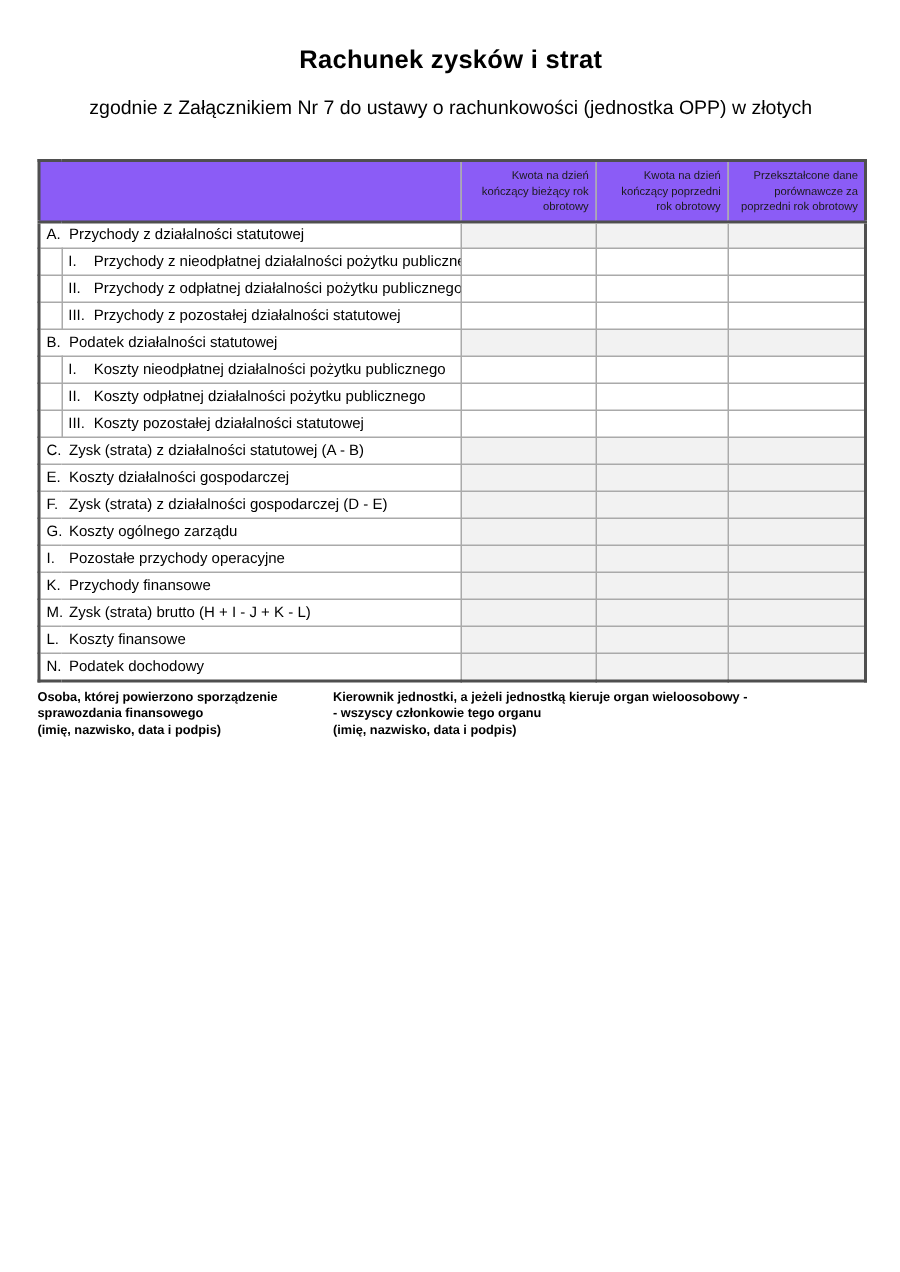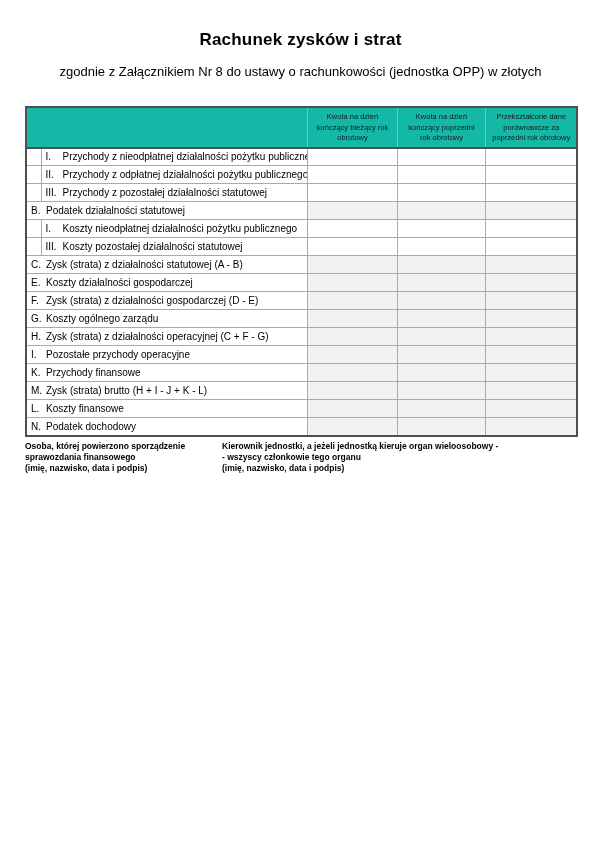--- a/index.html
+++ b/index.html
@@ -36,24 +36,24 @@
   .pl-table col.c-label  { width: 266px; }
   .pl-table col.c-v1     { width: 90px; }
   .pl-table col.c-v2     { width: 88px; }
   .pl-table col.c-v3     { width: 92px; }
 
   .pl-table th, .pl-table td {
     border: 1px solid #aaaaaa;
     font-weight: normal;
   }
   .pl-table thead th {
-    background: #14b8a6;
+    background: #8b5cf6;
     font-size: 7.5px;
     line-height: 1.4;
-    text-align: center;
+    text-align: right;
     vertical-align: top;
     padding: 4px 4px 3px 5px;
     height: 36px;
     color: #1a1a1a;
     border-bottom: 2px solid #4f4f4f;
   }
   .pl-table tbody td {
     height: 18px;
     font-size: 10px;
     vertical-align: middle;
@@ -81,40 +81,46 @@
   }
   .sig-left { width: 197px; flex: 0 0 197px; }
   .sig-right { flex: 1; }
 </style>
 </head>
 <body>
 
 <div class="page">
 
   <div class="doc-title">Rachunek zysków i strat</div>
-  <div class="doc-subtitle">zgodnie z Załącznikiem Nr 8 do ustawy o rachunkowości (jednostka OPP) w złotych</div>
+  <div class="doc-subtitle">zgodnie z Załącznikiem Nr 7 do ustawy o rachunkowości (jednostka OPP) w złotych</div>
 
   <table class="pl-table">
     <colgroup>
       <col class="c-indent">
         <col class="c-label">
         <col class="c-v1">
         <col class="c-v2">
         <col class="c-v3">
     </colgroup>
     <thead>
       <tr>
         <th colspan="2"></th>
         <th>Kwota na dzień kończący bieżący rok obrotowy</th>
         <th>Kwota na dzień kończący poprzedni rok obrotowy</th>
         <th>Przekształcone dane porównawcze za poprzedni rok obrotowy</th>
       </tr>
     </thead>
     <tbody>
         <tr>
+          <td class="label" colspan="2"><span class="prefix">A.</span><span>Przychody z działalności statutowej</span></td>
+          <td class="val shaded"></td>
+          <td class="val shaded"></td>
+          <td class="val shaded"></td>
+        </tr>
+        <tr>
           <td class="indent"></td>
           <td class="label sub"><span class="prefix">I.</span><span>Przychody z nieodpłatnej działalności pożytku publicznego</span></td>
           <td class="val"></td>
           <td class="val"></td>
           <td class="val"></td>
         </tr>
         <tr>
           <td class="indent"></td>
           <td class="label sub"><span class="prefix">II.</span><span>Przychody z odpłatnej działalności pożytku publicznego</span></td>
           <td class="val"></td>
@@ -136,20 +142,27 @@
         </tr>
         <tr>
           <td class="indent"></td>
           <td class="label sub"><span class="prefix">I.</span><span>Koszty nieodpłatnej działalności pożytku publicznego</span></td>
           <td class="val"></td>
           <td class="val"></td>
           <td class="val"></td>
         </tr>
         <tr>
           <td class="indent"></td>
+          <td class="label sub"><span class="prefix">II.</span><span>Koszty odpłatnej działalności pożytku publicznego</span></td>
+          <td class="val"></td>
+          <td class="val"></td>
+          <td class="val"></td>
+        </tr>
+        <tr>
+          <td class="indent"></td>
           <td class="label sub"><span class="prefix">III.</span><span>Koszty pozostałej działalności statutowej</span></td>
           <td class="val"></td>
           <td class="val"></td>
           <td class="val"></td>
         </tr>
         <tr>
           <td class="label" colspan="2"><span class="prefix">C.</span><span>Zysk (strata) z działalności statutowej (A - B)</span></td>
           <td class="val shaded"></td>
           <td class="val shaded"></td>
           <td class="val shaded"></td>
@@ -161,26 +174,20 @@
           <td class="val shaded"></td>
         </tr>
         <tr>
           <td class="label" colspan="2"><span class="prefix">F.</span><span>Zysk (strata) z działalności gospodarczej (D - E)</span></td>
           <td class="val shaded"></td>
           <td class="val shaded"></td>
           <td class="val shaded"></td>
         </tr>
         <tr>
           <td class="label" colspan="2"><span class="prefix">G.</span><span>Koszty ogólnego zarządu</span></td>
-          <td class="val shaded"></td>
-          <td class="val shaded"></td>
-          <td class="val shaded"></td>
-        </tr>
-        <tr>
-          <td class="label" colspan="2"><span class="prefix">H.</span><span>Zysk (strata) z działalności operacyjnej (C + F - G)</span></td>
           <td class="val shaded"></td>
           <td class="val shaded"></td>
           <td class="val shaded"></td>
         </tr>
         <tr>
           <td class="label" colspan="2"><span class="prefix">I.</span><span>Pozostałe przychody operacyjne</span></td>
           <td class="val shaded"></td>
           <td class="val shaded"></td>
           <td class="val shaded"></td>
         </tr>

